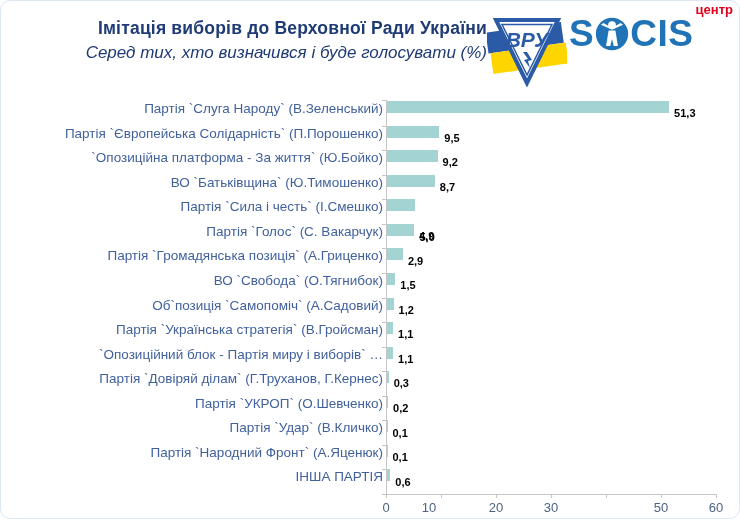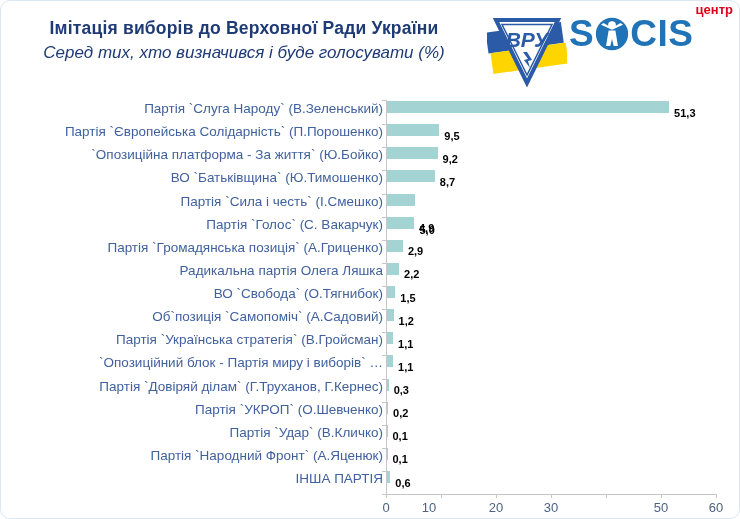--- a/index.html
+++ b/index.html
@@ -8,21 +8,21 @@
     width:740px;height:519px;
     box-sizing:border-box;
     background:#fff;
     border:1px solid #dbe7f3;
     border-radius:10px;
     font-family:"Liberation Sans", sans-serif;
     overflow:hidden;
   }
   
   .header{position:absolute;left:0;top:0;right:0;height:95px;display:flex;}
-  .titles{flex:1;text-align:center;padding-top:17px;}
+  .titles{flex:1;text-align:right;padding-top:17px;}
   .title{font-size:17.5px;font-weight:bold;color:#1F3B75;letter-spacing:0.2px;}
   .subtitle{font-size:17px;font-style:italic;color:#1F3B75;margin-top:4px;}
   .logo{width:252px;position:relative;}
   .logo-badge{position:absolute;left:0;top:6px;}
   .brand{position:absolute;left:82px;top:0;width:166px;height:70px;}
   .centr{position:absolute;right:2px;top:1px;font-size:13px;font-weight:bold;color:#E0001B;}
   .socis{position:absolute;left:0;top:14px;font-size:37px;font-weight:bold;color:#2173B8;letter-spacing:0.5px;display:flex;align-items:center;line-height:1;}
   .socis .o-icon{display:inline-block;width:34px;height:34px;margin:0 1px;}
   
   .rows{
@@ -111,25 +111,20 @@
         <span class="row-label">Партія `Голос` (С. Вакарчук)</span>
         <div class="bar" style="width: 27px; background: rgb(163, 211, 211);"></div>
         <span class="val" style="left: 32px;">4,9</span>
       </div>
       <div class="row">
         <span class="row-label">Партія `Громадянська позиція` (А.Гриценко)</span>
         <div class="bar" style="width: 15.9px; background: rgb(163, 211, 211);"></div>
         <span class="val" style="left: 20.9px;">2,9</span>
       </div>
       <div class="row">
-        <span class="row-label">Радикальна партія Олега Ляшка</span>
-        <div class="bar" style="width: 12.1px; background: rgb(163, 211, 211);"></div>
-        <span class="val" style="left: 17.1px;">2,2</span>
-      </div>
-      <div class="row">
         <span class="row-label">ВО `Свобода` (О.Тягнибок)</span>
         <div class="bar" style="width: 8.3px; background: rgb(163, 211, 211);"></div>
         <span class="val" style="left: 13.3px;">1,5</span>
       </div>
       <div class="row">
         <span class="row-label">Об`позиція `Самопоміч` (А.Садовий)</span>
         <div class="bar" style="width: 6.6px; background: rgb(163, 211, 211);"></div>
         <span class="val" style="left: 11.6px;">1,2</span>
       </div>
       <div class="row">

